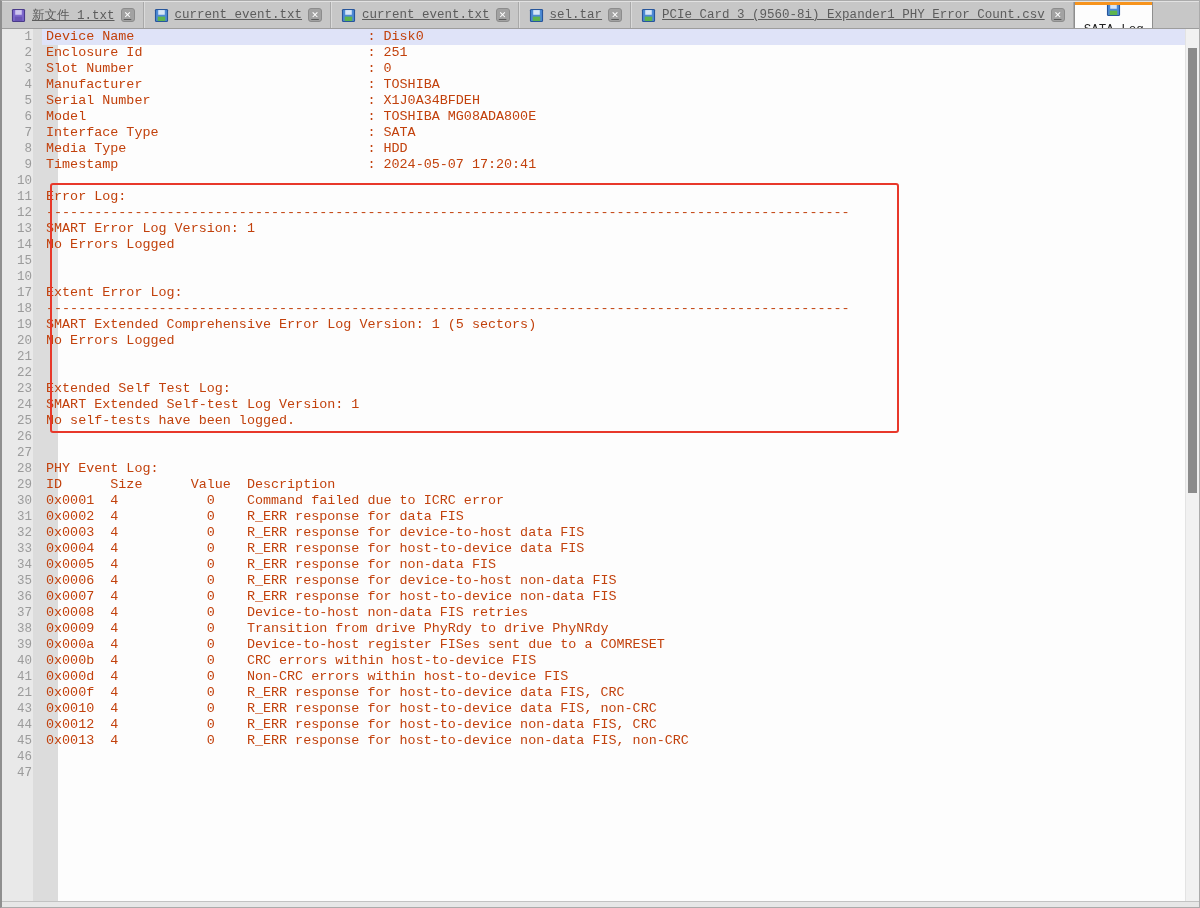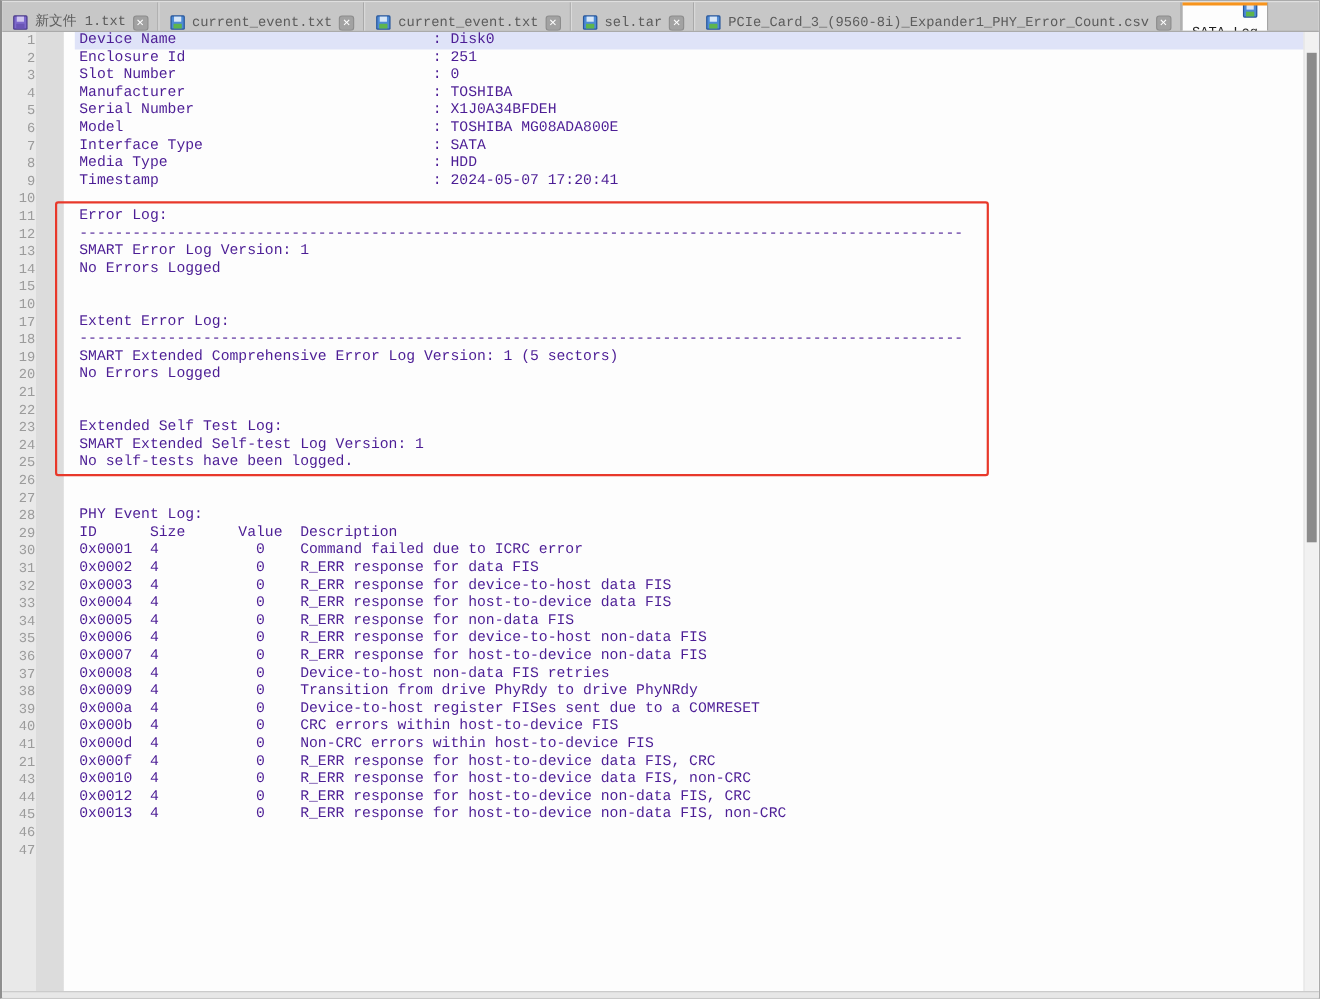--- a/index.html
+++ b/index.html
@@ -19,31 +19,32 @@
   .tabbar {
     height:28px; flex:0 0 28px;
     background:#c7c7c7;
     border-top:1px solid #e2e2e2;
     border-bottom:1px solid #9d9d9d;
     display:flex; align-items:stretch;
     overflow:hidden;
     white-space:nowrap;
   }
   .tab {
-    display:flex; align-items:flex-end;
+    display:flex; align-items:center;
     gap:6px;
     padding:0 8px 0 9px;
     background:#c7c7c7;
     border-right:1px solid #a9a9a9;
     border-left:1px solid #dadada;
     color:#5c5c5c;
     font-size:12.5px;
     position:relative;
     cursor:default;
     flex:0 0 auto;
+    text-decoration:underline;
   }
   .tab:first-child { border-left:none; }
   .tab.active {
     background:#fdfdfd;
     color:#1f1f1f;
     border-left:1px solid #8e8e8e;
     border-right:1px solid #8e8e8e;
     flex-direction:column;
   }
   .tab.active::before {
@@ -87,24 +88,24 @@
   .row { display:flex; height:16px; line-height:16px; }
   .row .num {
     flex:0 0 30px;
     text-align:right;
     color:#9b9b9b;
     font-size:12.5px;
     position:relative; z-index:1;
   }
   .row .txt {
     flex:1 1 auto;
-    margin-left:36px;
+    margin-left:10px;
     padding-left:4px;
     font-size:13.4px;
-    color:#4c1d95;
+    color:#c2410c;
     white-space:pre;
     overflow:hidden;
   }
   .row.current .txt { background:#dfe3f8; }
 
   .annotation-box {
     position:absolute;
     left:48px; top:154px;
     width:849px; height:250px;
     border:2px solid var(--annotation-red,#e8382a);

